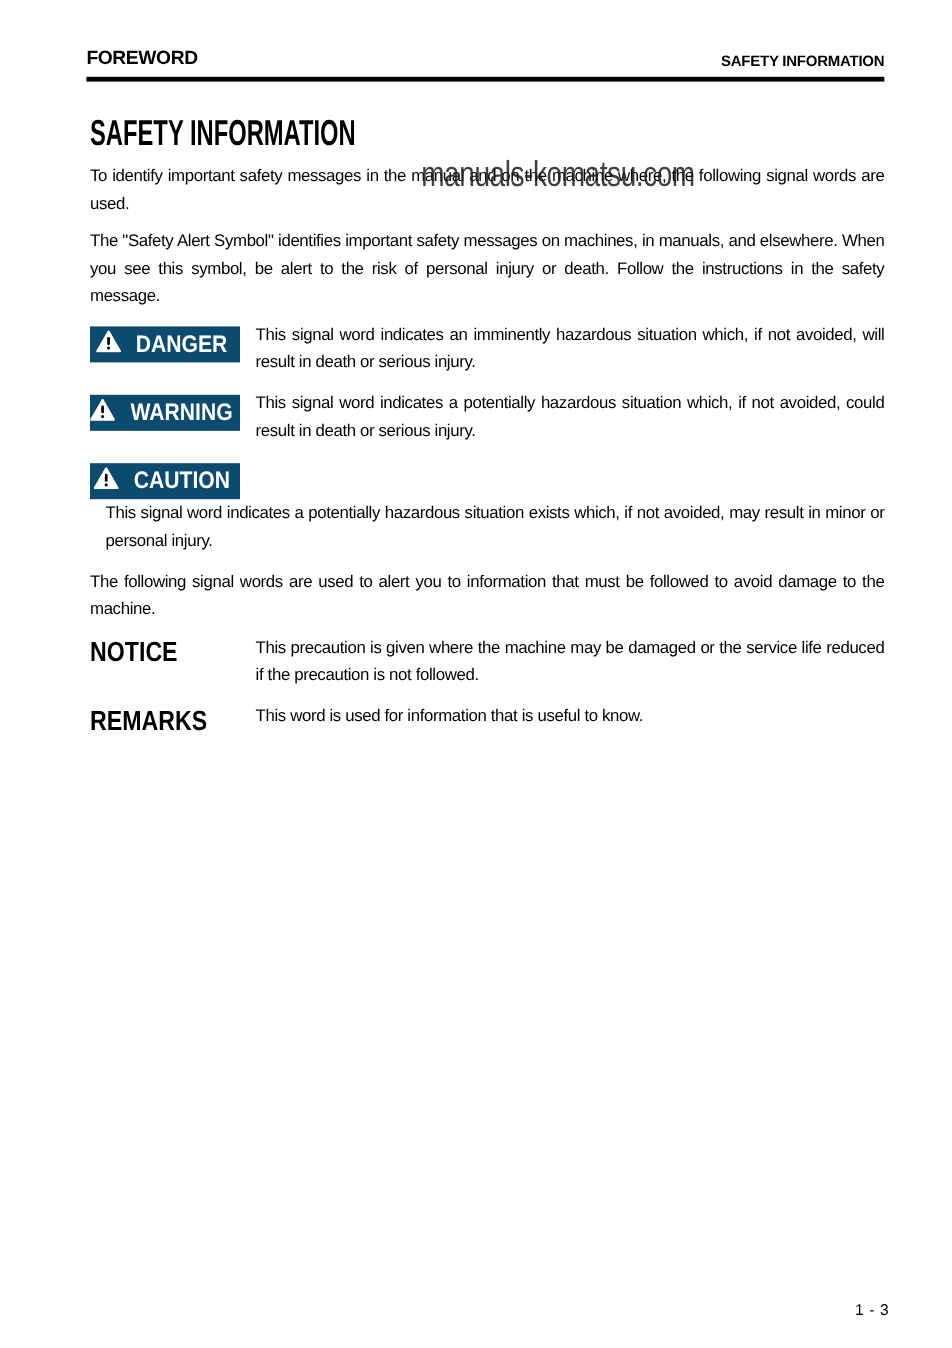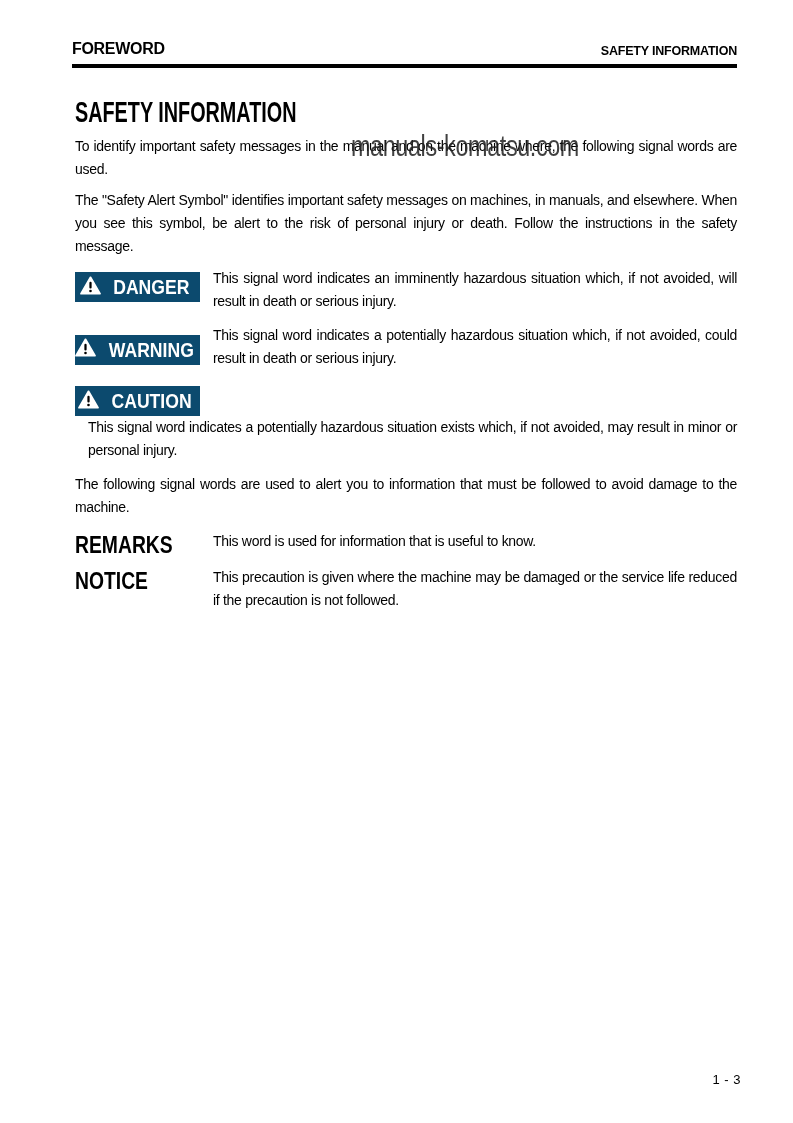--- a/index.html
+++ b/index.html
@@ -24,21 +24,21 @@
     font-size:14px; line-height:23px; text-align:justify;
     letter-spacing:-0.3px; margin:0;
   }
   .p-intro   { margin-top:4px; }
   .p-signal  { margin-top:8px; }
   .p-alert   { margin-top:8px; }
   .p-follow  { margin-top:11px; }
 
   .signal-row { display:flex; align-items:flex-start; }
   .row-1 { margin-top:9px; }
-  .row-2 { margin-top:11px;align-items:center; }
+  .row-2 { margin-top:11px; }
   .row-3 { margin-top:11px;flex-direction:column; }
   .badge {
     flex:none; width:125px; height:30px; margin-top:5px;
     background:#0c4a6e; color:#fff;
     display:flex; align-items:center; justify-content:center; gap:7px;
   }
   .badge-label {
     font-weight:bold; font-size:20px; line-height:1; white-space:nowrap;
     display:inline-block; transform:scaleX(0.88);
   }
@@ -56,21 +56,21 @@
 
   .watermark {
     position:absolute; left:351px; top:131px; z-index:3;
     font-size:30px; line-height:1; letter-spacing:-0.5px; white-space:nowrap;
     color:rgba(30,30,30,0.85);
     transform:scaleX(0.78); transform-origin:0 0;
     pointer-events:none;
   }
 
   .footer-page {
-    position:absolute; right:52px; bottom:36px;
+    position:absolute; right:52px; bottom:24px;
     font-size:13px; letter-spacing:0.5px;
   }
 </style>
 </head>
 <body>
 
 <div class="page">
 
   <div class="header">
     <span class="header-left">FOREWORD</span>
@@ -125,27 +125,27 @@
             <circle cx="12" cy="17.4" r="1.5" fill="#000000"></circle>
           </svg>
         </span>
         <span class="badge-label">CAUTION</span>
       </div>
       <p class="body-text signal-desc">This signal word indicates a potentially hazardous situation exists which, if not avoided, may result in minor or personal injury.</p>
     </div>
 
     <p class="body-text p-follow">The following signal words are used to alert you to information that must be followed to avoid damage to the machine.</p>
 
+    <div class="info-row info-row-1">
+      <div class="info-label"><span>NOTICE</span></div>
+      <p class="body-text info-desc">This precaution is given where the machine may be damaged or the service life reduced if the precaution is not followed.</p>
+    </div>
+
     <div class="info-row info-row-2">
       <div class="info-label"><span>REMARKS</span></div>
       <p class="body-text info-desc">This word is used for information that is useful to know.</p>
-    </div>
-
-    <div class="info-row info-row-1">
-      <div class="info-label"><span>NOTICE</span></div>
-      <p class="body-text info-desc">This precaution is given where the machine may be damaged or the service life reduced if the precaution is not followed.</p>
     </div>
 
   </div>
 
   <span class="footer-page">1 - 3</span>
 
 </div>
 
 </body></html>

